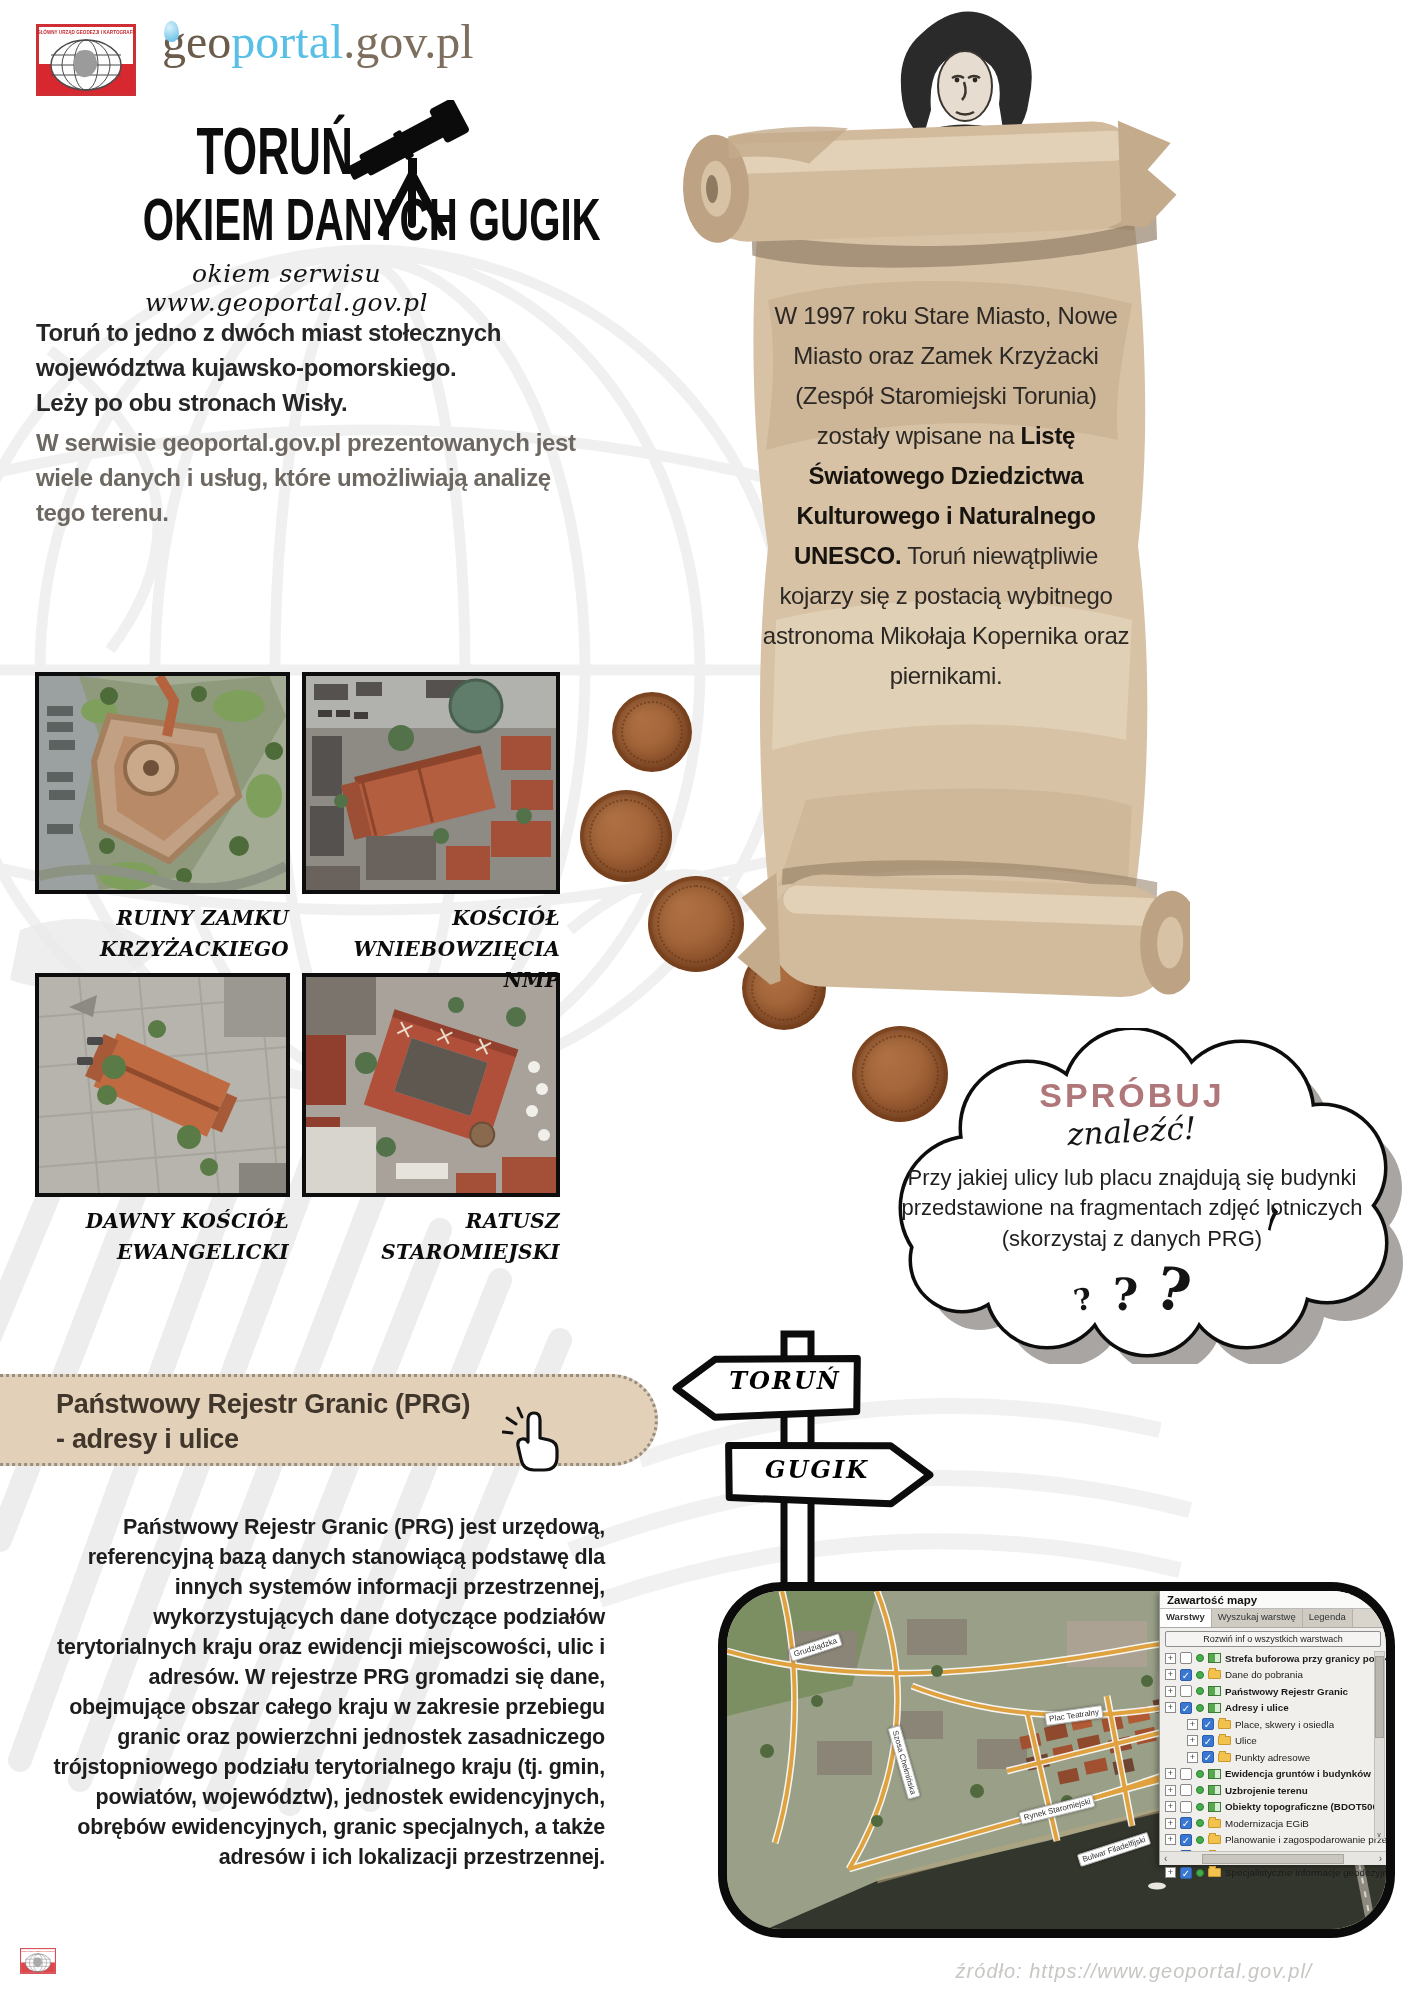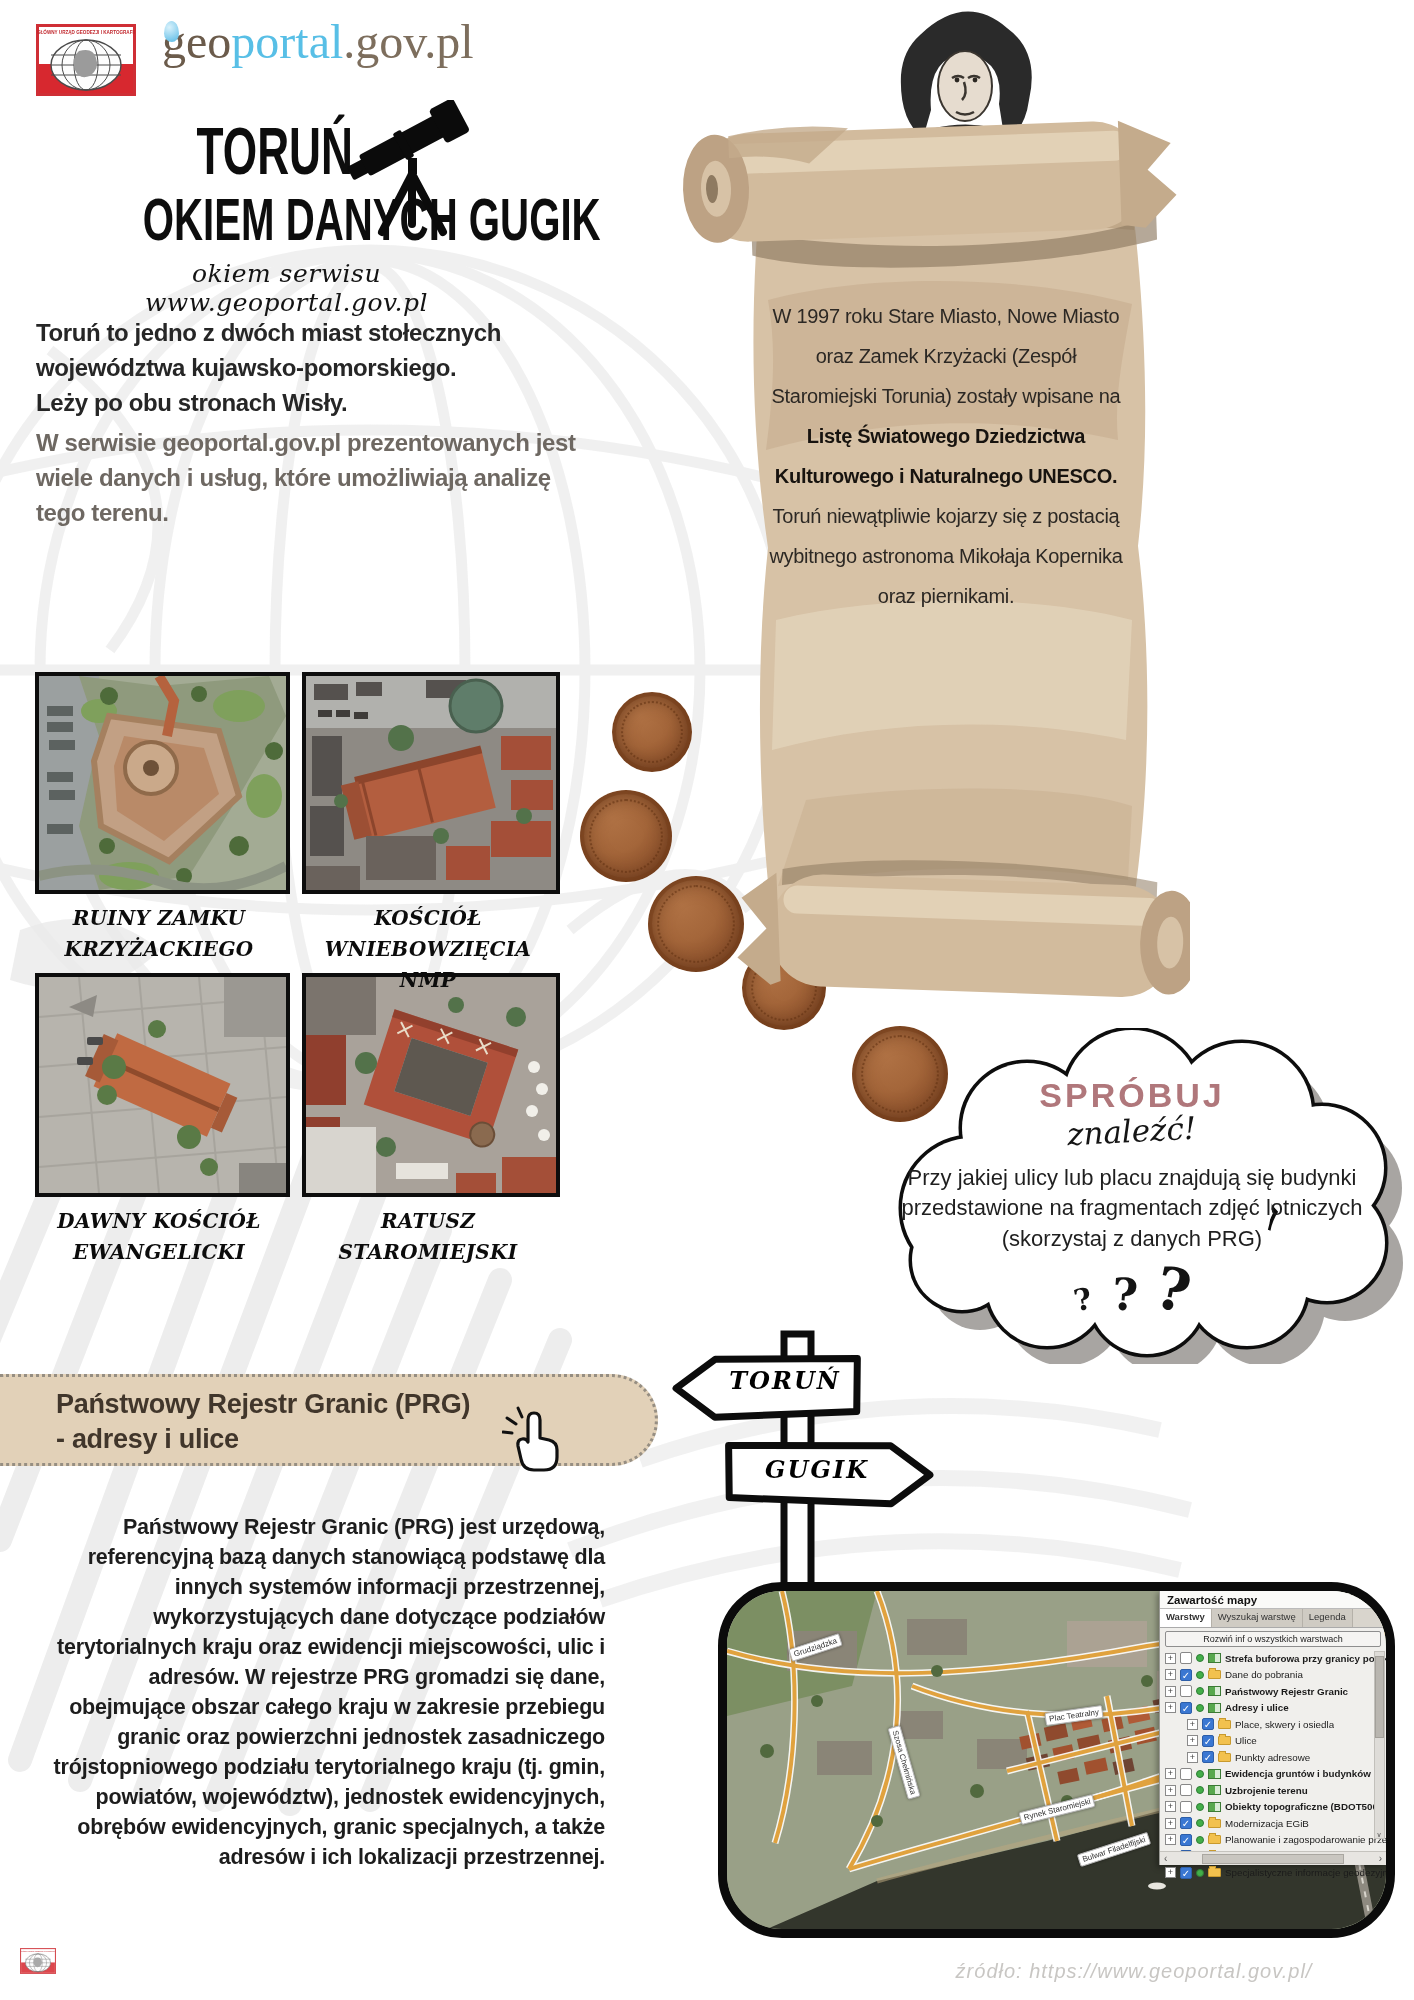--- a/index.html
+++ b/index.html
@@ -29,24 +29,24 @@
 
   
   .para{font-weight:bold;font-size:24px;line-height:1.45;letter-spacing:-0.4px;white-space:pre-line;}
   .para.dark{color:#262626;}
   .para.gray{color:#6e6862;}
 
   
   .photo{border:4px solid #0d0d0d;background:#9aa58c;overflow:hidden;}
   .photo svg{display:block;}
   .caption{font-family:"DejaVu Serif",serif;font-style:italic;font-weight:bold;
-     font-size:20px;line-height:1.55;color:#0c0c0c;text-align:center;letter-spacing:.3px;}
-
-  
-  .scroll-text{font-size:20px;line-height:40px;color:#2c2824;text-align:center;letter-spacing:-0.3px;}
+     font-size:20px;line-height:1.55;color:#0c0c0c;text-align:right;letter-spacing:.3px;}
+
+  
+  .scroll-text{font-size:24px;line-height:40px;color:#2c2824;text-align:center;letter-spacing:-0.3px;}
   .scroll-text b{color:#17130f;}
   .scroll-src{font-style:italic;font-size:13px;line-height:1.6;color:#f4ecdd;text-align:center;}
 
   
   .cookie{position:absolute;border-radius:50%;z-index:1;
      background:radial-gradient(circle at 35% 30%,#c0825294,#a4663a 40%,#8a4f2a 75%,#74401f);
      background-color:#9a5c32;
      box-shadow:inset 0 0 0 4px rgba(118,62,26,.55), inset 0 0 22px #5e3318;}
   .cookie::before{content:"";position:absolute;inset:9px;border:2px dotted rgba(95,48,17,.55);border-radius:50%;}
   .cookie .ctext{position:absolute;left:50%;top:50%;transform:translate(-50%,-50%) rotate(-18deg);

